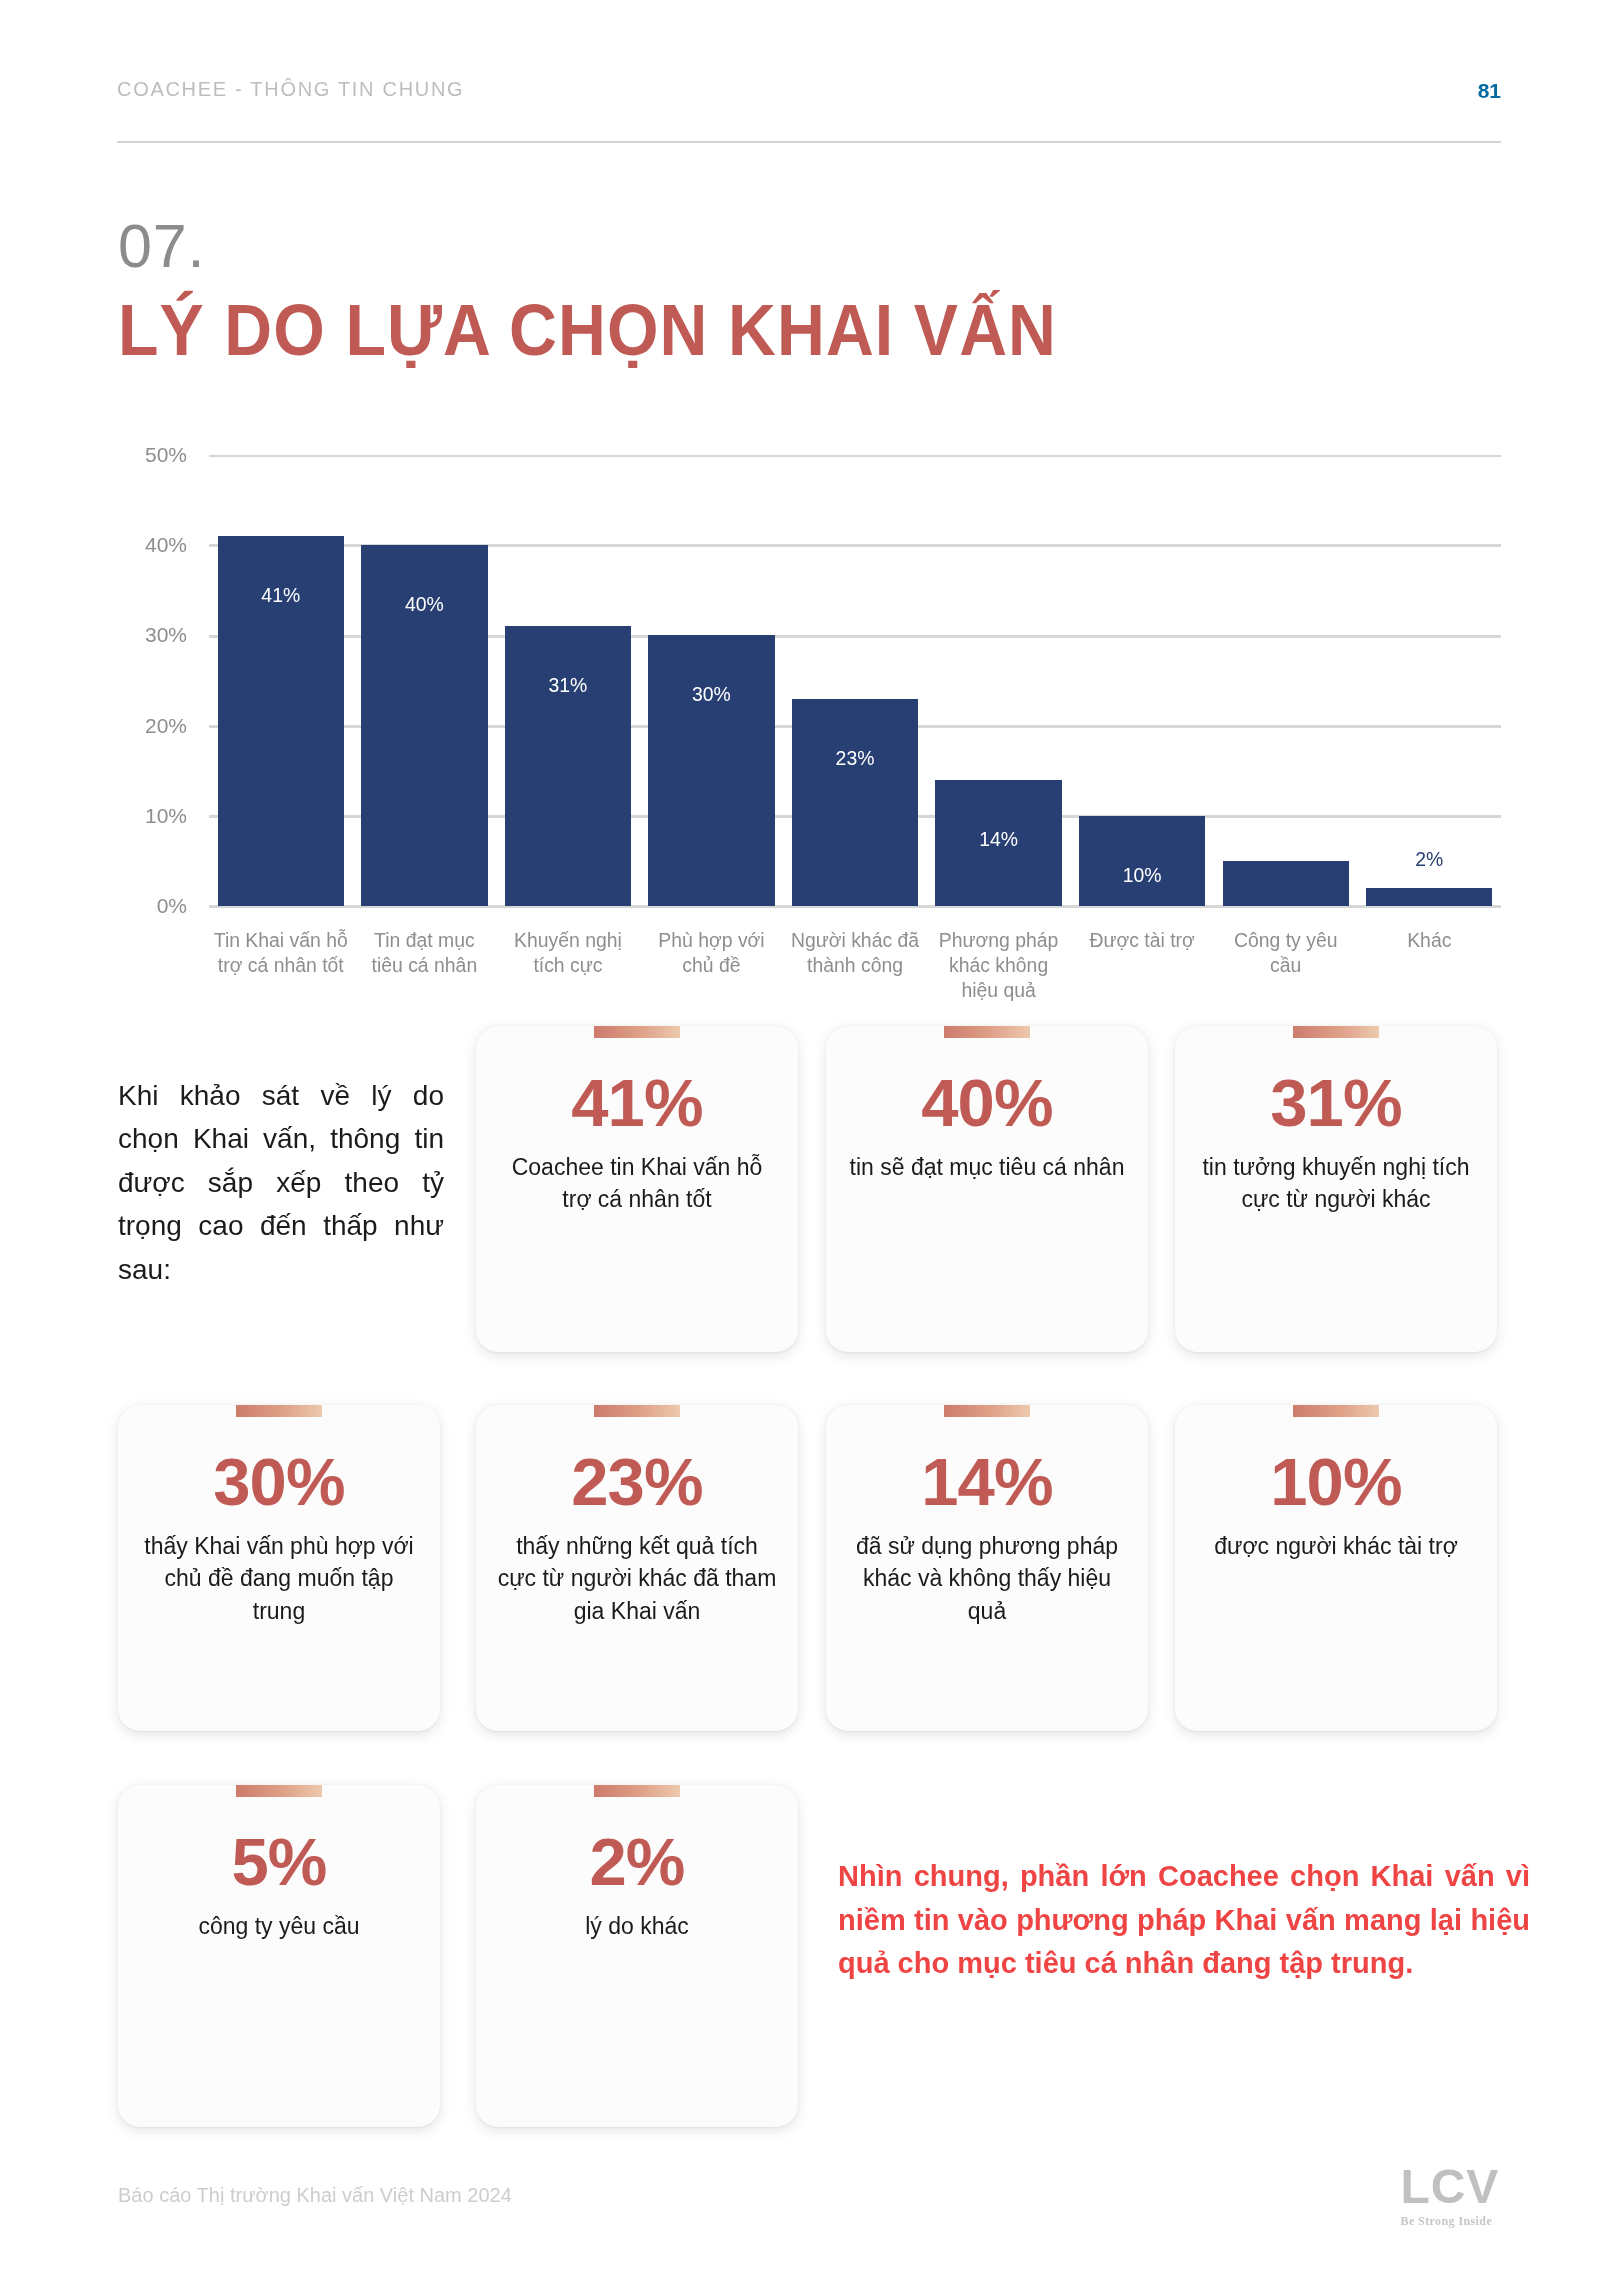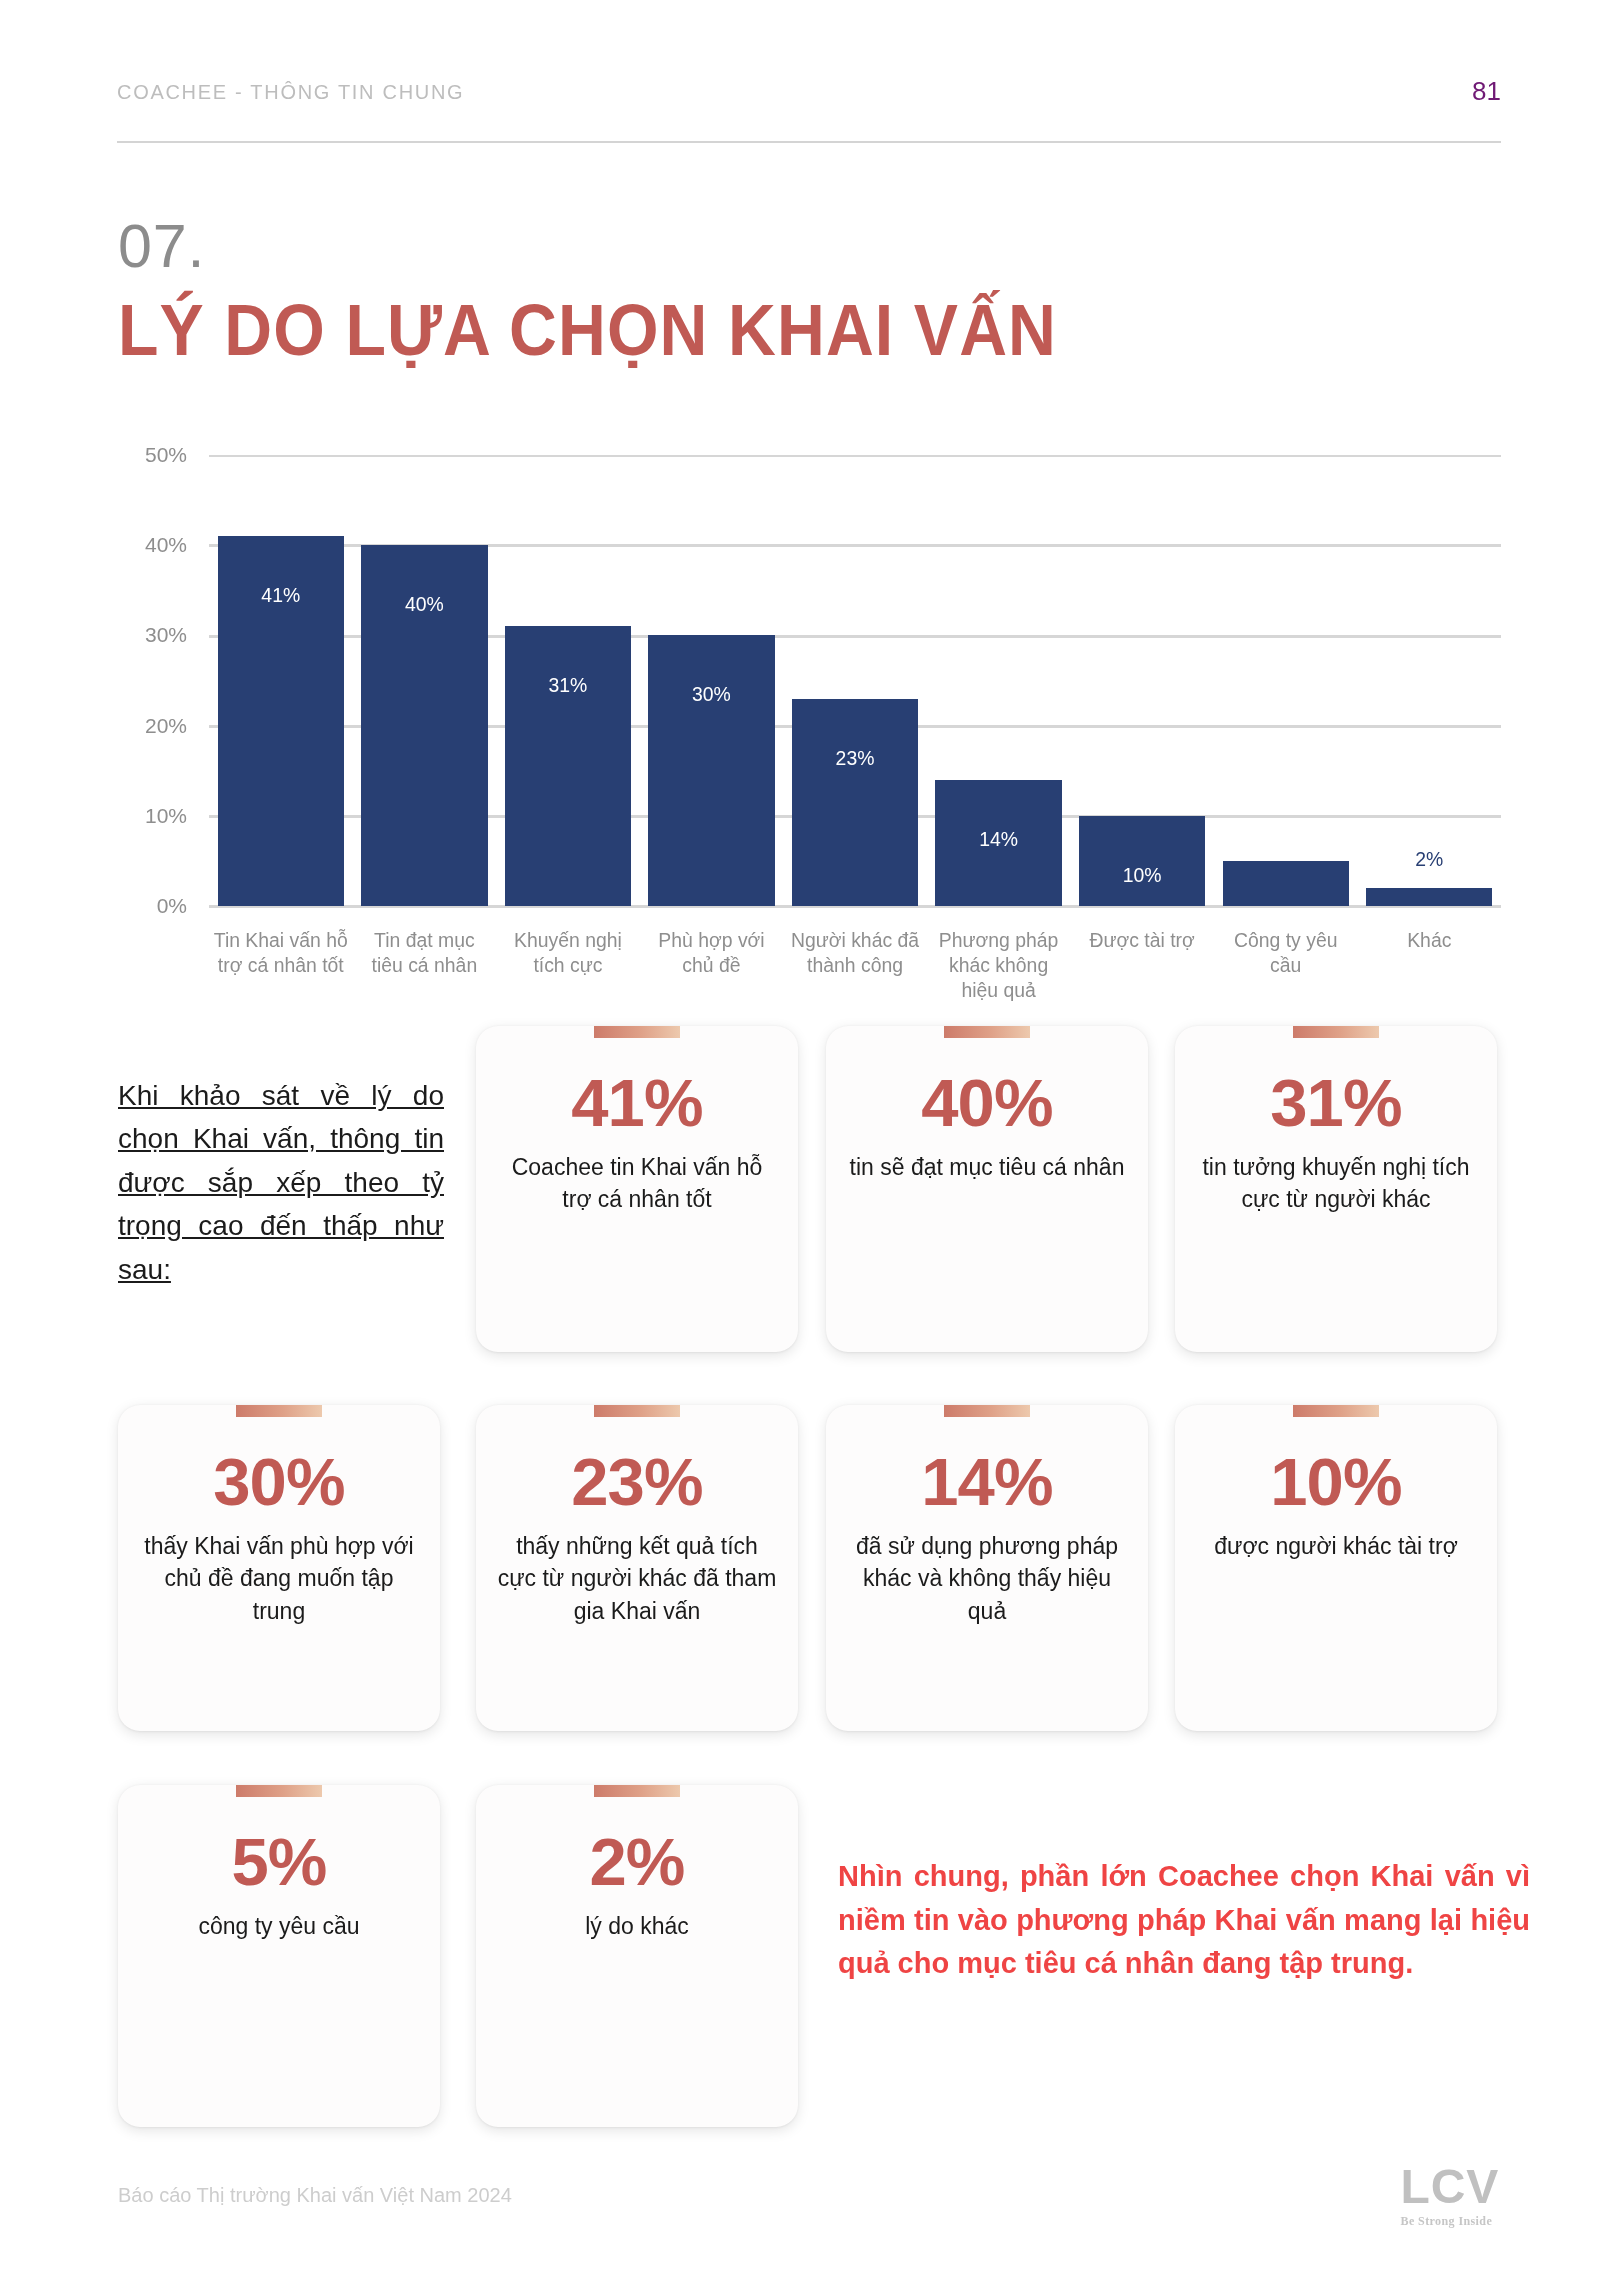--- a/index.html
+++ b/index.html
@@ -31,23 +31,23 @@
     justify-content: space-between;
   }
   .header-eyebrow {
     font-size: 20px;
     letter-spacing: 1.7px;
     color: #bdbdbd;
     font-weight: 400;
     white-space: nowrap;
   }
   .header-page-number {
-    font-size: 26px;
-    color: #701a75;
-    font-weight: 400;
+    font-size: 21px;
+    color: #0369a1;
+    font-weight: 700;
     line-height: 1;
   }
   .header-rule {
     position: absolute;
     left: 117px;
     top: 141px;
     width: 1384px;
     height: 2.3px;
     background: #d4d4d4;
   }
@@ -170,21 +170,20 @@
   
   .intro-text {
     position: absolute;
     left: 118px;
     top: 1074px;
     width: 326px;
     font-size: 28px;
     line-height: 1.55;
     color: #1b1b1b;
     text-align: justify;
-    text-decoration: underline;
   }
 
   
   .card {
     position: absolute;
     background: #fdfcfc;
     border-radius: 22px;
     box-shadow: 0 3.1px 12.4px rgba(0,0,0,0.10), 0 0.8px 2.3px rgba(0,0,0,0.06);
     box-sizing: border-box;
     padding: 42px 20px 20px 20px;

